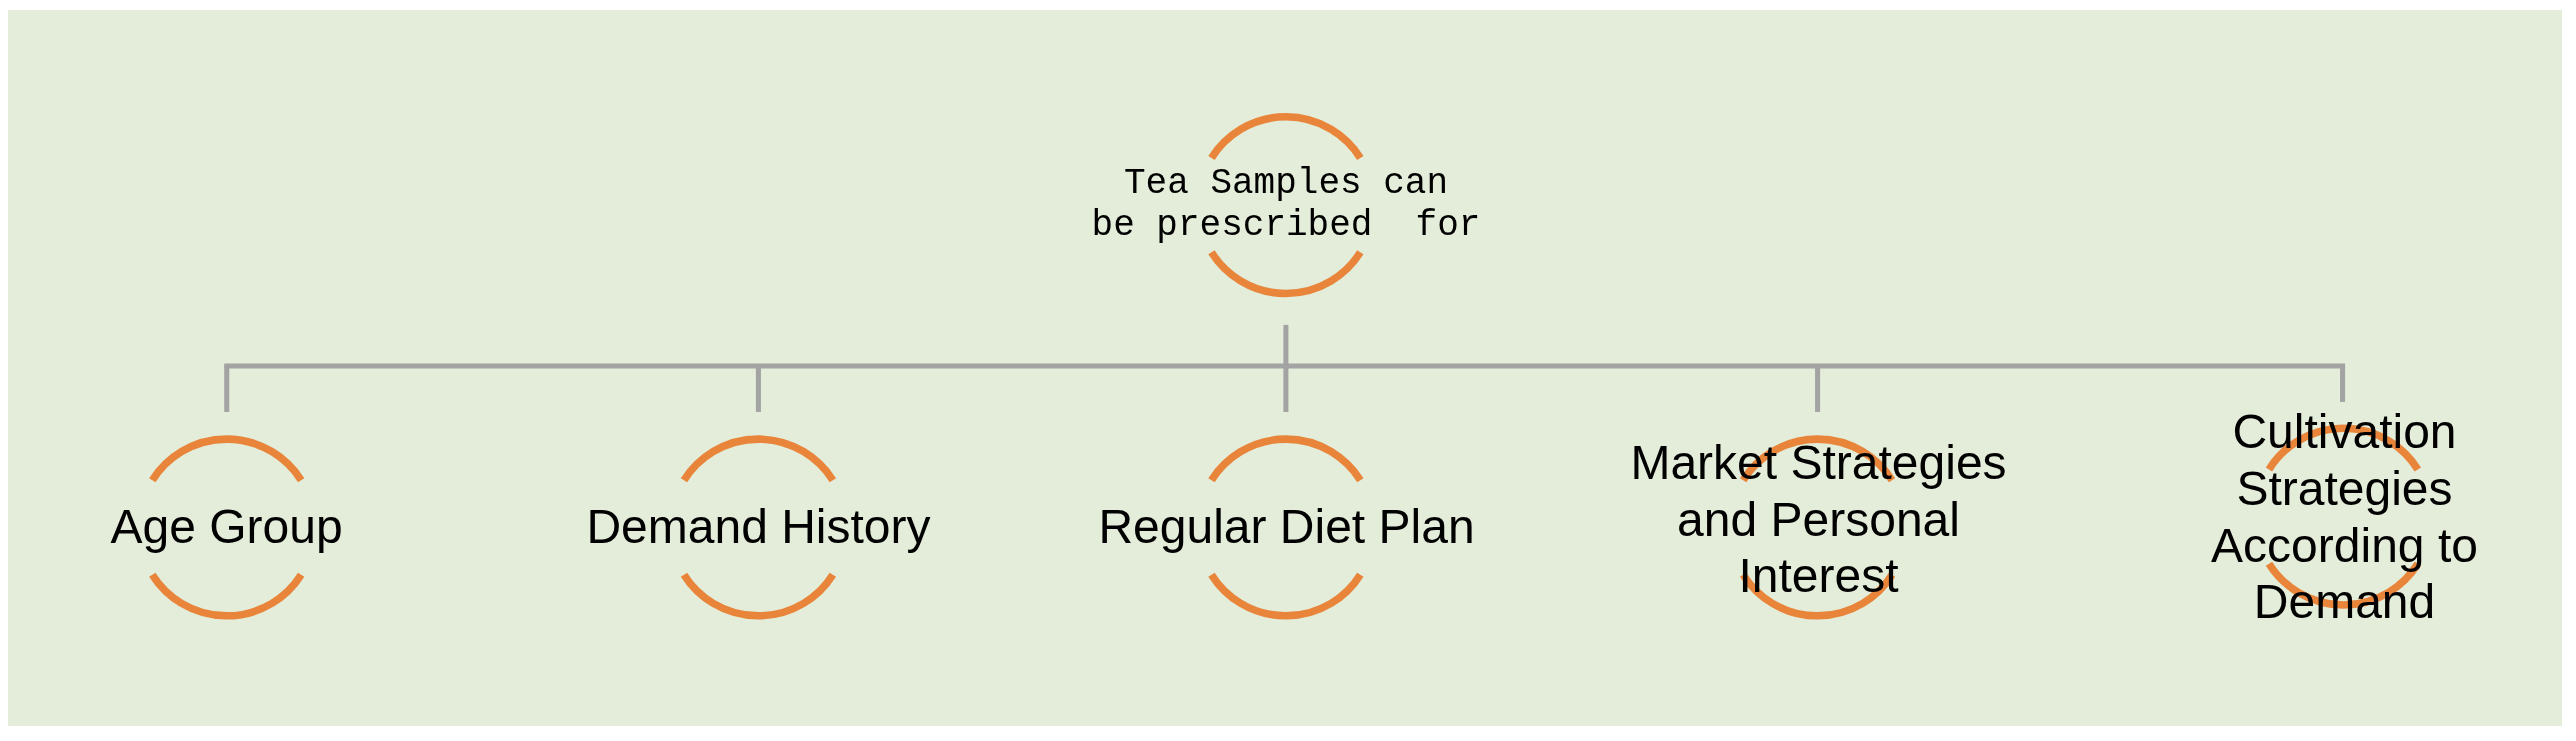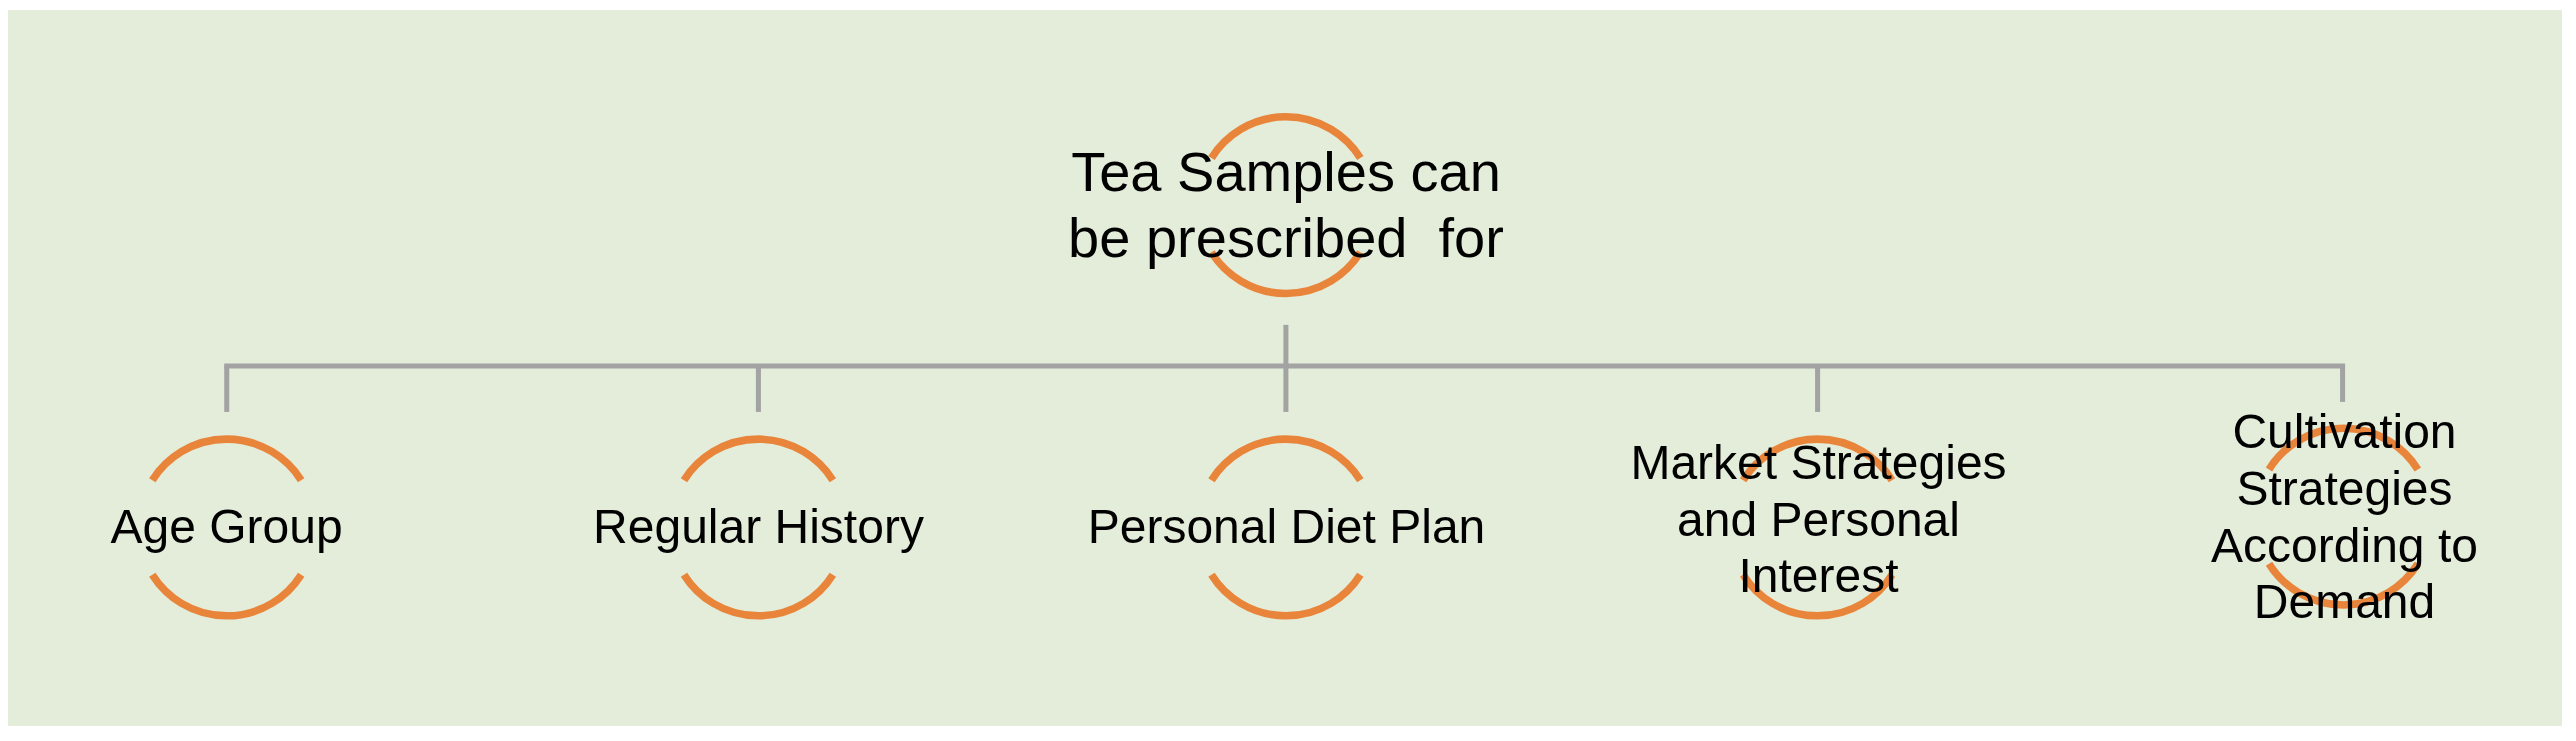--- a/index.html
+++ b/index.html
@@ -47,21 +47,22 @@
     font-weight: 400;
     white-space: pre;
     line-height: 1.18;
   }
   .node-label {
     display: block;
     width: 100%;
     text-align: center;
   }
   .node-root {
-    font-size: 56px;
+    font-size: 36px;
+    font-family: Liberation Mono, monospace;
   }
   .node-child {
     font-size: 48px;
   }
 </style>
 </head>
 <body>
 
 <div id="diagram-root">
 
@@ -118,25 +119,25 @@
   <div class="node node-root" style="left:951px; top:121px; width:670px; height:168px;">
     <span class="node-label">Tea Samples can
 be prescribed  for</span>
   </div>
 
   <div class="node node-child" style="left:-25px; top:469px; width:503px; height:117px;">
     <span class="node-label">Age Group</span>
   </div>
 
   <div class="node node-child" style="left:507px; top:469px; width:503px; height:117px;">
-    <span class="node-label">Regular History</span>
+    <span class="node-label">Demand History</span>
   </div>
 
   <div class="node node-child" style="left:1035px; top:469px; width:503px; height:117px;">
-    <span class="node-label">Personal Diet Plan</span>
+    <span class="node-label">Regular Diet Plan</span>
   </div>
 
   <div class="node node-child" style="left:1567px; top:428px; width:503px; height:184px;">
     <span class="node-label">Market Strategies
 and Personal
 Interest</span>
   </div>
 
   <div class="node node-child" style="left:2093px; top:400px; width:503px; height:235px;">
     <span class="node-label">Cultivation

